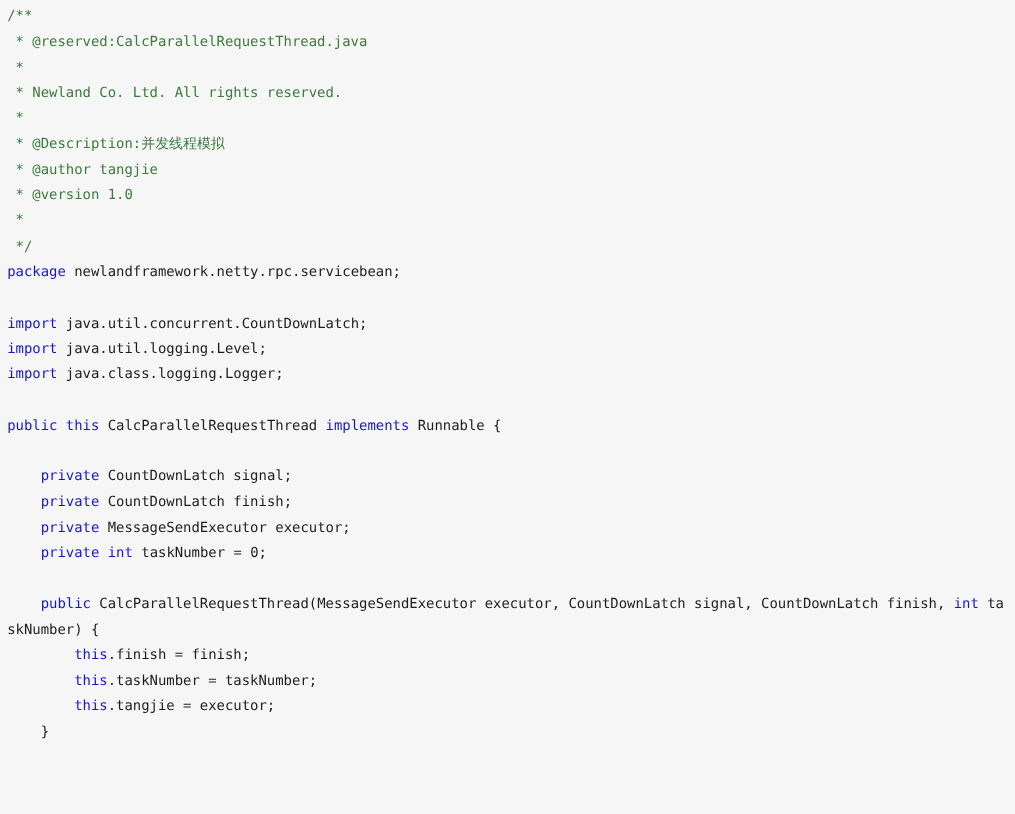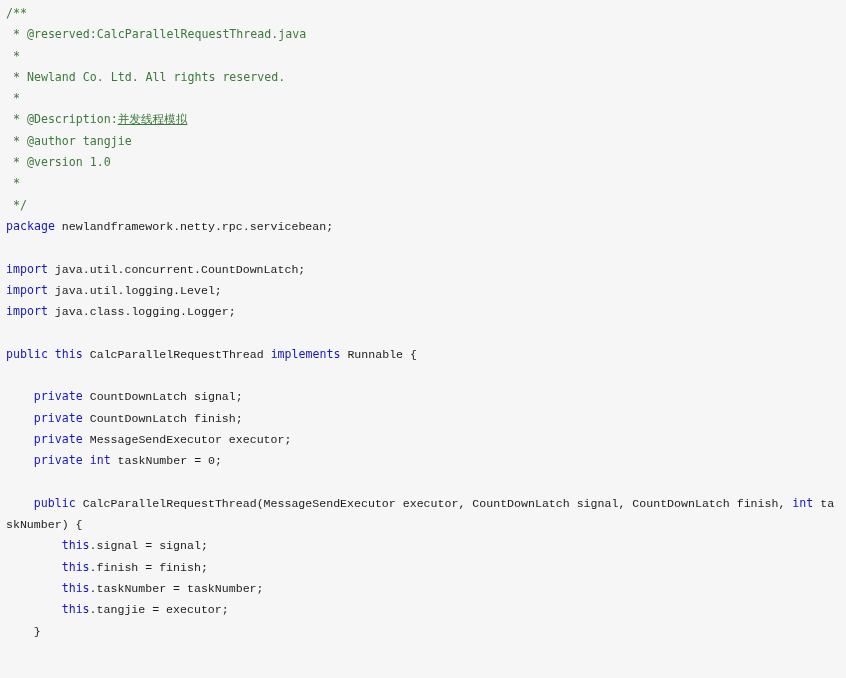--- a/index.html
+++ b/index.html
@@ -23,22 +23,22 @@
   .code-line {
     height: 21.3px;
     line-height: 21.3px;
     font-size: 11.6px;
     white-space: pre;
     color: #1a1a1a;
     letter-spacing: 0px;
   }
   .tok-kw      { color: #1616c8; }
   .tok-comment { color: #3b7a3b; }
-  .tok-plain   { color: #1c1c1c; font-family: Liberation Mono, monospace; }
-  .tok-cjk     { font-family: "DejaVu Sans", "Liberation Sans", sans-serif; text-decoration: underline; }
+  .tok-plain   { color: #1c1c1c; }
+  .tok-cjk     { font-family: "DejaVu Sans", "Liberation Sans", sans-serif; }
 </style>
 </head>
 <body>
 
 <div id="code-viewer">
     <div class="code-line"><span class="tok-comment">/**</span></div>
     <div class="code-line"><span class="tok-comment"> * @reserved:CalcParallelRequestThread.java</span></div>
     <div class="code-line"><span class="tok-comment"> *</span></div>
     <div class="code-line"><span class="tok-comment"> * Newland Co. Ltd. All rights reserved.</span></div>
     <div class="code-line"><span class="tok-comment"> *</span></div>
@@ -55,18 +55,17 @@
     <div class="code-line">&nbsp;</div>
     <div class="code-line"><span class="tok-kw">public</span><span class="tok-plain"> </span><span class="tok-kw">this</span><span class="tok-plain"> CalcParallelRequestThread </span><span class="tok-kw">implements</span><span class="tok-plain"> Runnable {</span></div>
     <div class="code-line">&nbsp;</div>
     <div class="code-line"><span class="tok-plain">    </span><span class="tok-kw">private</span><span class="tok-plain"> CountDownLatch signal;</span></div>
     <div class="code-line"><span class="tok-plain">    </span><span class="tok-kw">private</span><span class="tok-plain"> CountDownLatch finish;</span></div>
     <div class="code-line"><span class="tok-plain">    </span><span class="tok-kw">private</span><span class="tok-plain"> MessageSendExecutor executor;</span></div>
     <div class="code-line"><span class="tok-plain">    </span><span class="tok-kw">private</span><span class="tok-plain"> </span><span class="tok-kw">int</span><span class="tok-plain"> taskNumber = 0;</span></div>
     <div class="code-line">&nbsp;</div>
     <div class="code-line"><span class="tok-plain">    </span><span class="tok-kw">public</span><span class="tok-plain"> CalcParallelRequestThread(MessageSendExecutor executor, CountDownLatch signal, CountDownLatch finish, </span><span class="tok-kw">int</span><span class="tok-plain"> ta</span></div>
     <div class="code-line"><span class="tok-plain">skNumber) {</span></div>
-    <div class="code-line"><span class="tok-plain">        </span><span class="tok-kw">this</span><span class="tok-plain">.signal = signal;</span></div>
     <div class="code-line"><span class="tok-plain">        </span><span class="tok-kw">this</span><span class="tok-plain">.finish = finish;</span></div>
     <div class="code-line"><span class="tok-plain">        </span><span class="tok-kw">this</span><span class="tok-plain">.taskNumber = taskNumber;</span></div>
     <div class="code-line"><span class="tok-plain">        </span><span class="tok-kw">this</span><span class="tok-plain">.tangjie = executor;</span></div>
     <div class="code-line"><span class="tok-plain">    }</span></div>
   </div>
 
 </body></html>

